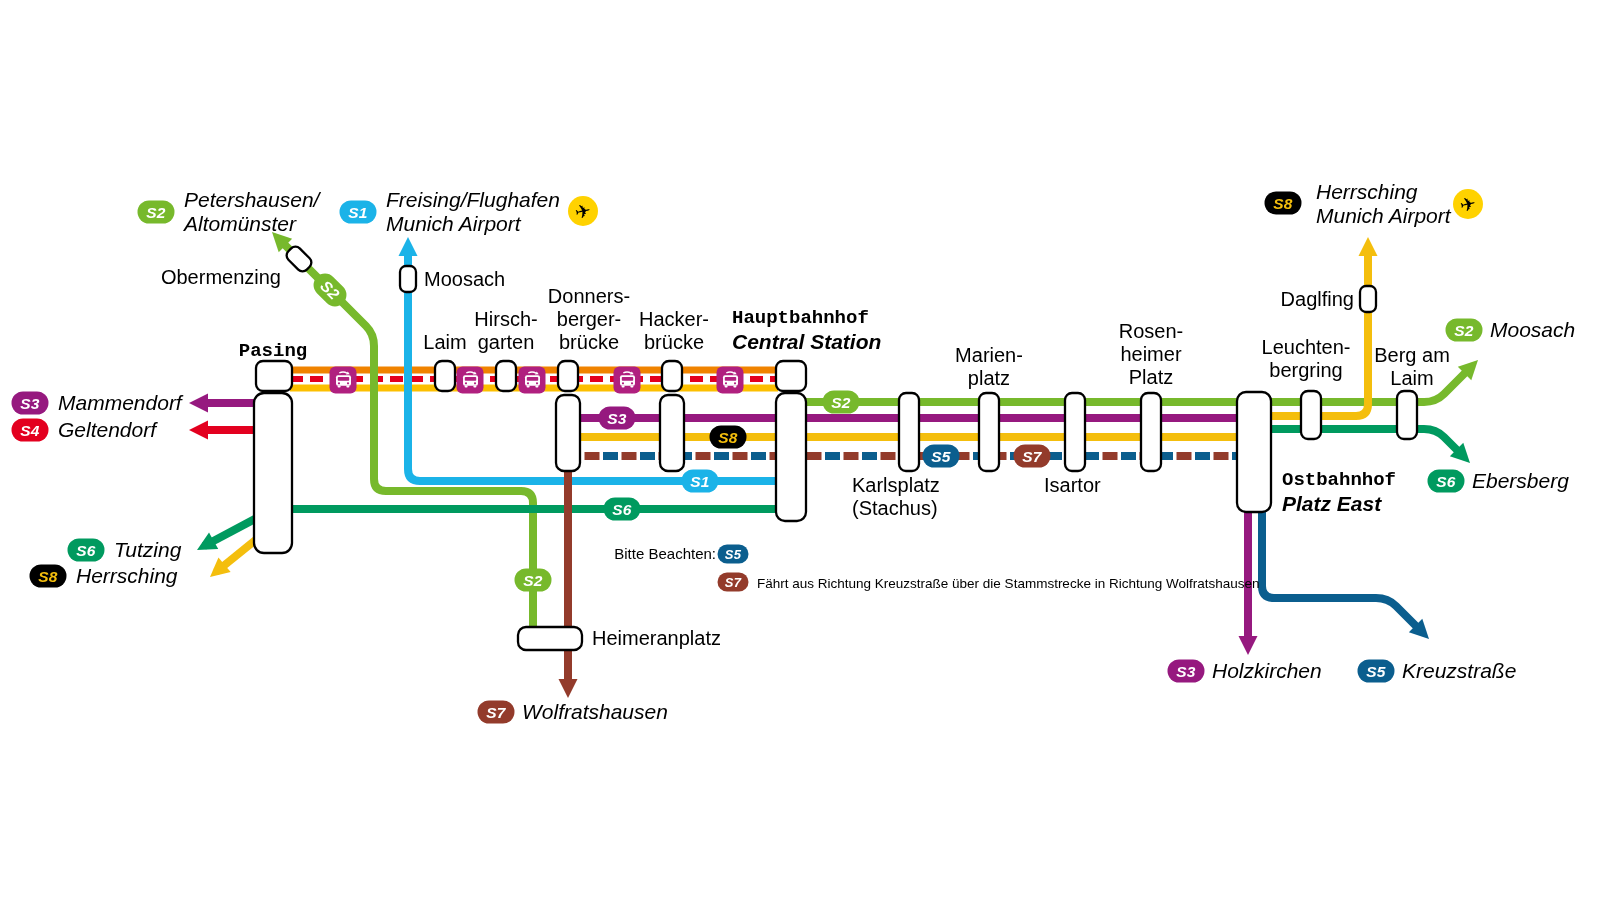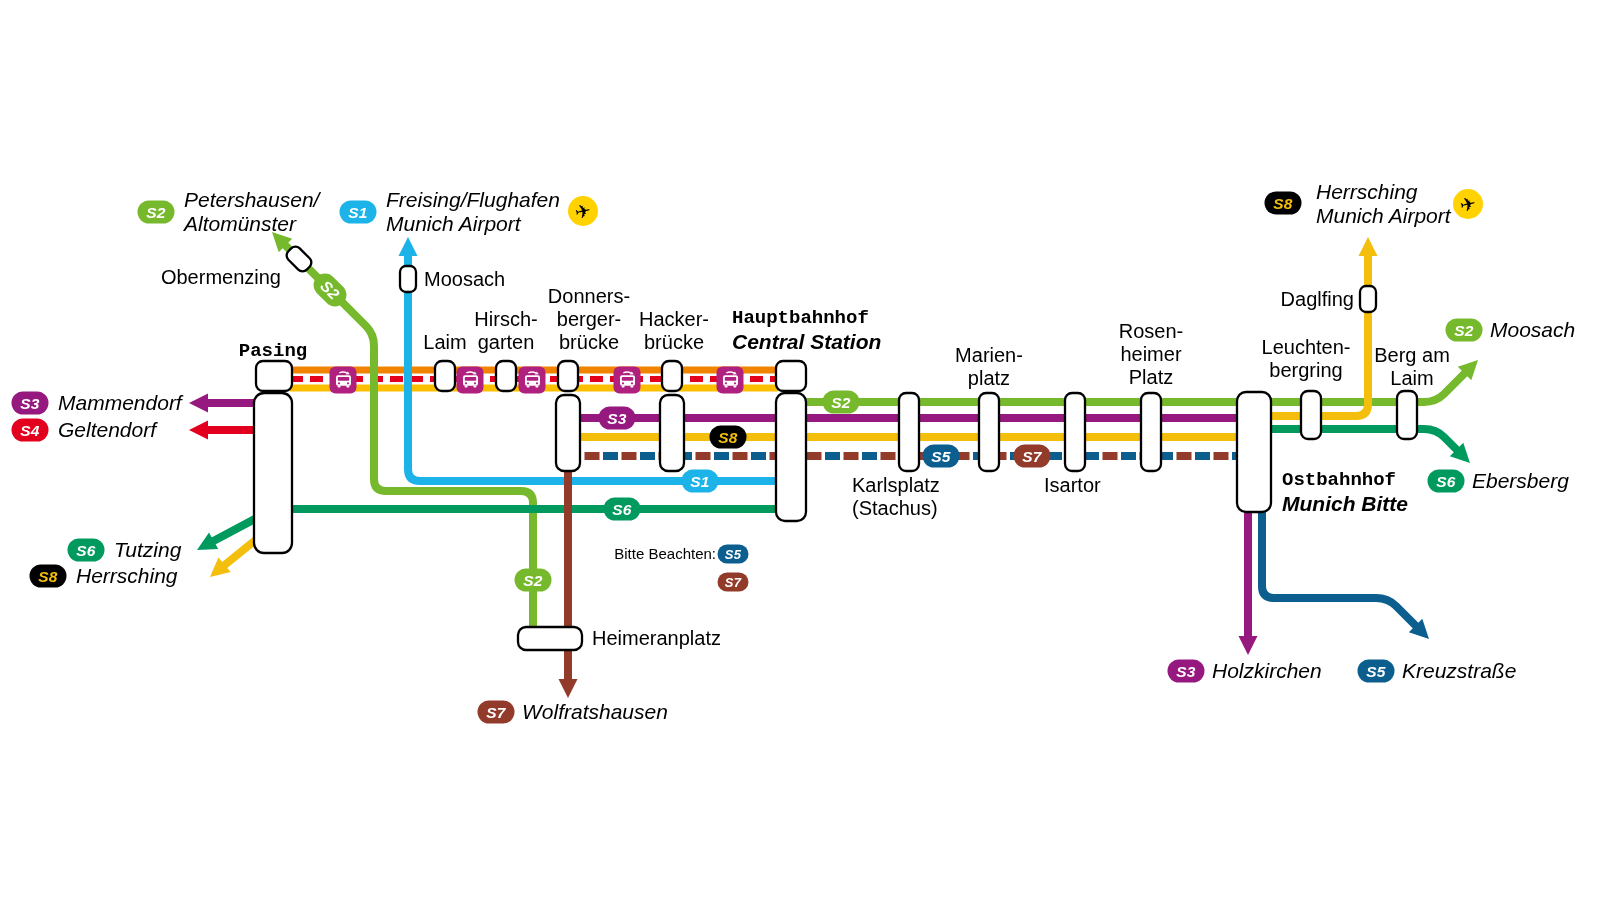--- a/index.html
+++ b/index.html
@@ -270,21 +270,22 @@
   </div>
   <div class="lbl ctr" style="left:1306px;top:336px">
     <div>Leuchten-</div>
     <div>bergring</div>
   </div>
   <div class="lbl ctr" style="left:1412px;top:344px">
     <div>Berg am</div>
     <div>Laim</div>
   </div>
   <div class="lbl b" style="left:1282px;top:469px">Ostbahnhof</div>
-  <div class="lbl bit" style="left:1282px;top:492px">Munich Bitte</div>
+  <div class="lbl bit" style="left:1282px;top:492px">Platz East</div>
   <div class="lbl rgt" style="left:1354px;top:288px">Daglfing</div>
   <div class="lbl" style="left:592px;top:627px">Heimeranplatz</div>
 
   <div class="note-h" style="left:716px;top:545px">Bitte Beachten:</div>
   <div class="badge sm b-s5" style="left:733px;top:554px">S5</div>
   <div class="badge sm b-s7" style="left:733px;top:582px">S7</div>
+  <div class="note" style="left:757px;top:575px">Fährt aus Richtung Kreuzstraße über die Stammstrecke in Richtung Wolfratshausen</div>
 
 </div>
 
 </body></html>

